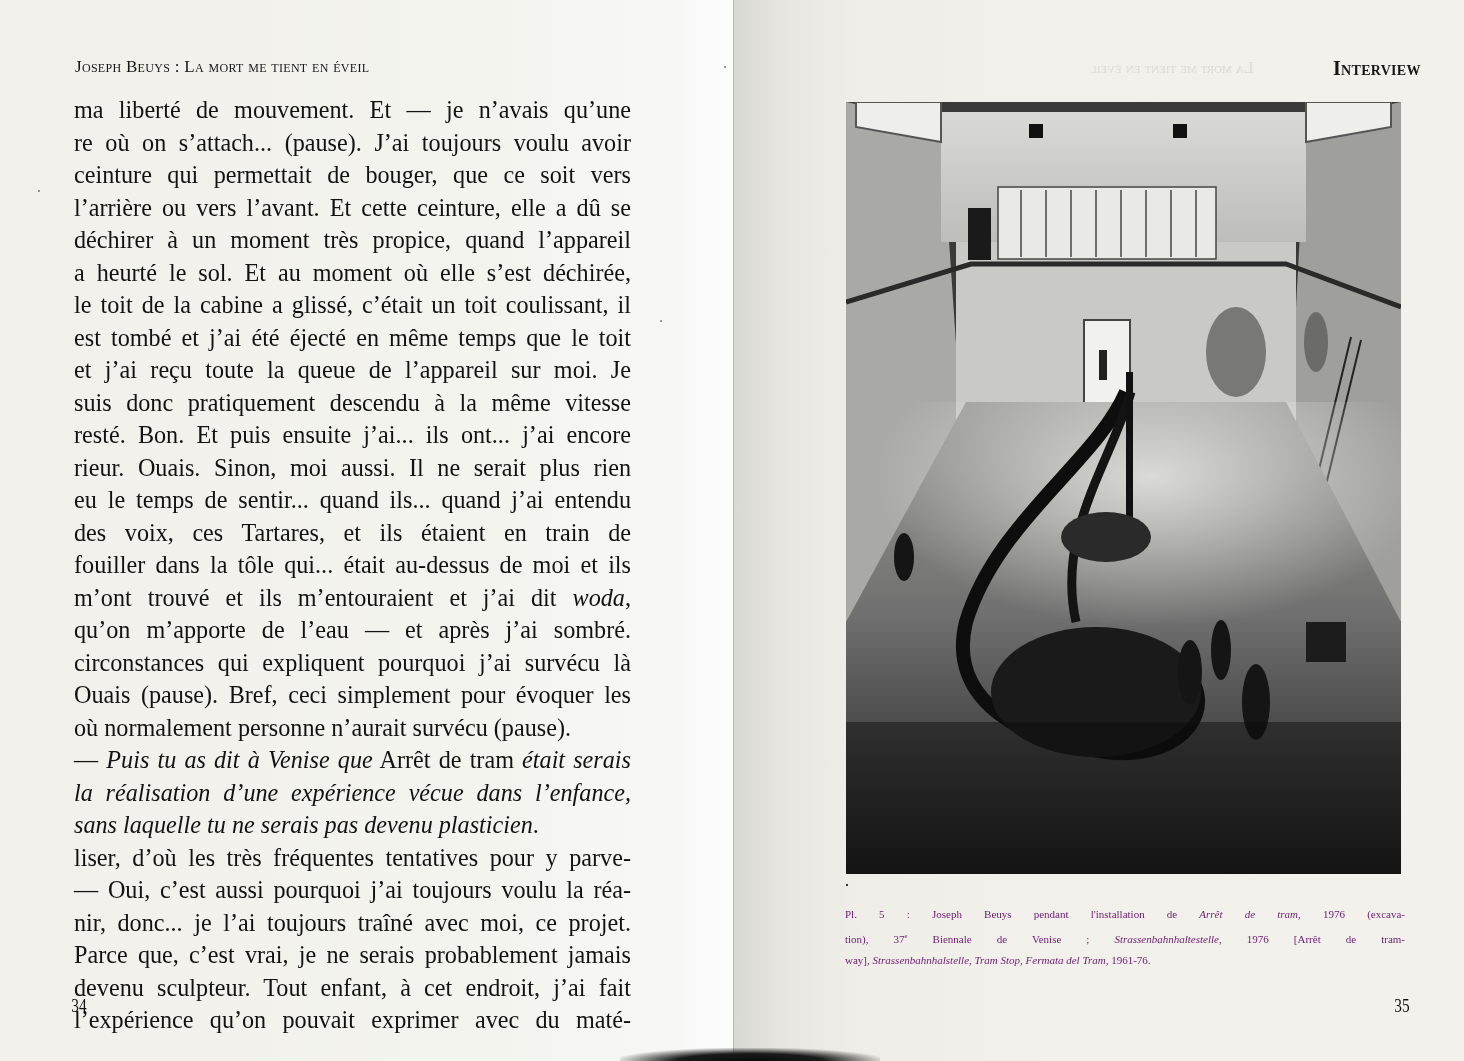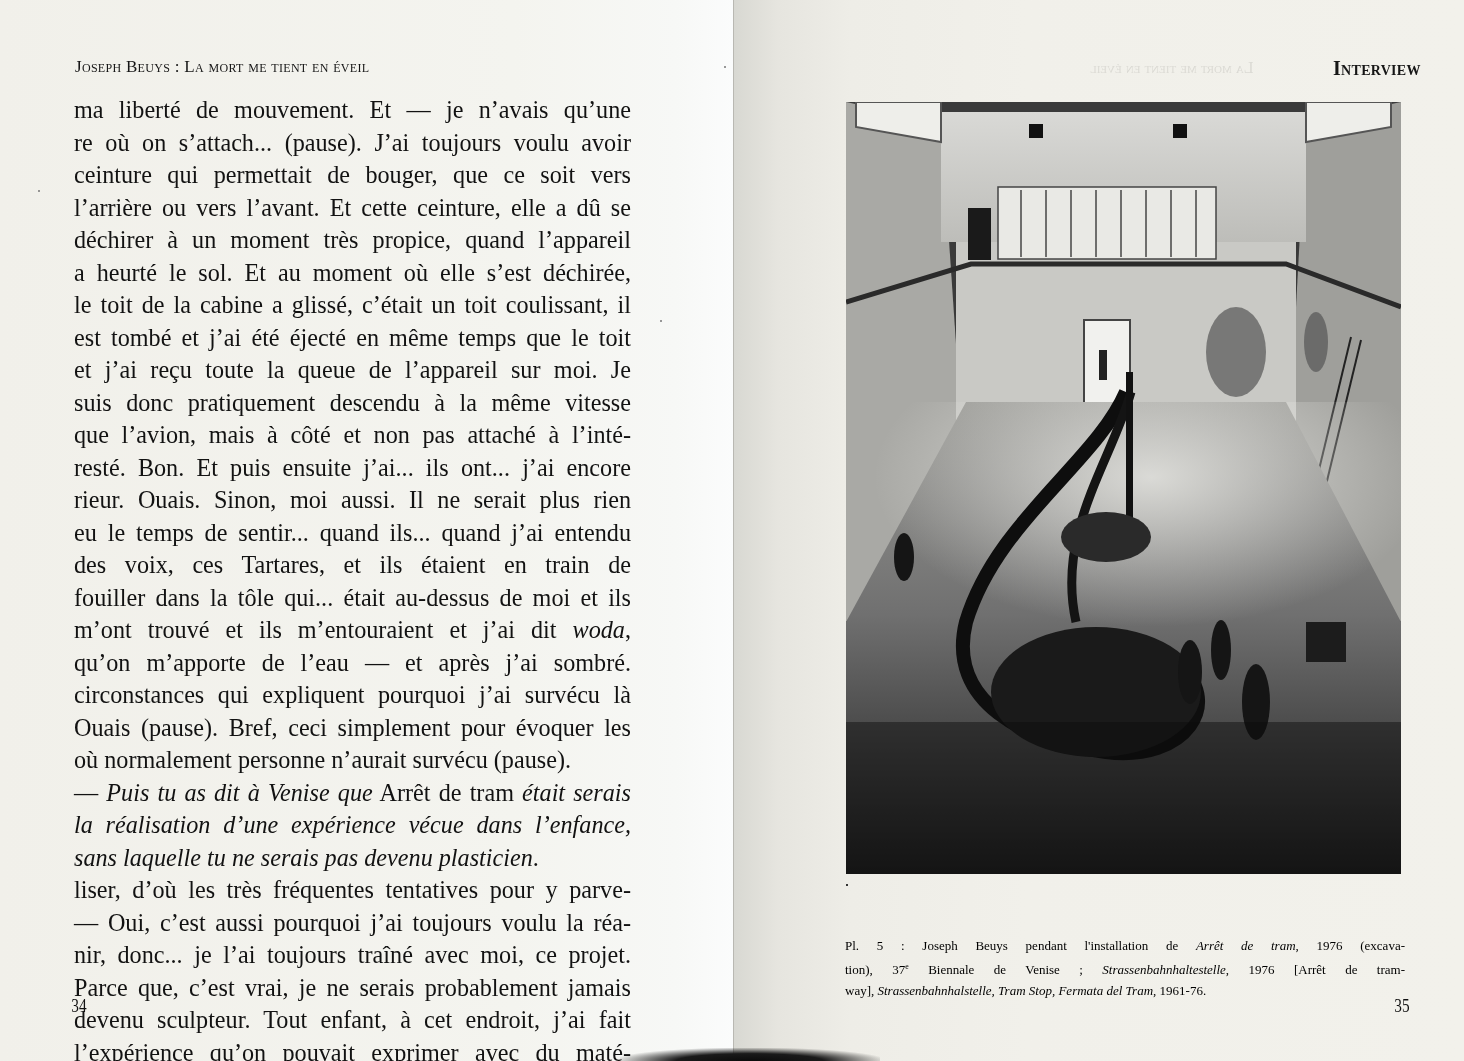--- a/index.html
+++ b/index.html
@@ -56,23 +56,23 @@
       white-space: nowrap; overflow: visible;
     }
     .body-text .line.last { text-align-last: left; }
     .body-text em { font-style: italic; }
     .photo {
       position: absolute; left: 846px; top: 102px; width: 555px; height: 772px;
       background: #2a2a2a; overflow: hidden;
     }
     .photo svg { display: block; }
     .caption {
-      position: absolute; left: 845px; top: 935px; width: 560px;
-      font-family: "Liberation Serif", serif;
-      font-size: 13px; line-height: 21px; color: #000000;
+      position: absolute; left: 845px; top: 904px; width: 560px;
+      font-family: "Liberation Serif", serif;
+      font-size: 11px; line-height: 21px; color: #701a75;
     }
     .caption .cline { display: block; text-align: justify; text-align-last: justify; white-space: nowrap; }
     .caption .cline.last { text-align-last: left; }
     .caption em { font-style: italic; }
     .caption-dot {
       position: absolute; left: 846px; top: 884px; width: 2px; height: 2px; background: #333;
     }
     .page-num {
       position: absolute; top: 996px;
       font-family: "Liberation Serif", serif;
@@ -100,21 +100,20 @@
       <span class="line"><span>ma liberté de mouvement. Et — je n’avais qu’une</span></span>
       <span class="line"><span>re où on s’attach... (pause). J’ai toujours voulu avoir</span></span>
       <span class="line"><span>ceinture  qui permettait de bouger, que ce soit vers</span></span>
       <span class="line"><span>l’arrière ou vers l’avant. Et cette ceinture, elle a dû se</span></span>
       <span class="line"><span>déchirer à un moment très propice, quand l’appareil</span></span>
       <span class="line"><span>a heurté le sol. Et au moment où elle s’est déchirée,</span></span>
       <span class="line"><span>le toit de la cabine a glissé, c’était un toit coulissant, il</span></span>
       <span class="line"><span>est tombé et j’ai été éjecté en même temps que le toit</span></span>
       <span class="line"><span>et j’ai reçu toute la queue de l’appareil sur moi. Je</span></span>
       <span class="line"><span>suis donc pratiquement descendu à la même vitesse</span></span>
-      <span class="line"><span>que l’avion, mais à côté et non pas attaché à l’inté-</span></span>
       <span class="line"><span>resté. Bon. Et puis ensuite j’ai... ils ont... j’ai encore</span></span>
       <span class="line"><span>rieur. Ouais. Sinon, moi aussi. Il ne serait plus rien</span></span>
       <span class="line"><span>eu le temps de sentir... quand ils... quand j’ai entendu</span></span>
       <span class="line"><span>des voix, ces Tartares, et ils étaient en train de</span></span>
       <span class="line"><span>fouiller dans la tôle qui... était au-dessus de moi et ils</span></span>
       <span class="line"><span>m’ont trouvé et ils m’entouraient et j’ai dit </span><em>woda</em><span>,</span></span>
       <span class="line"><span>qu’on m’apporte de l’eau — et après j’ai sombré.</span></span>
       <span class="line"><span>circonstances qui expliquent pourquoi j’ai survécu là</span></span>
       <span class="line"><span>Ouais (pause). Bref, ceci simplement pour évoquer les</span></span>
       <span class="line last"><span>où normalement personne n’aurait survécu (pause).</span></span>

